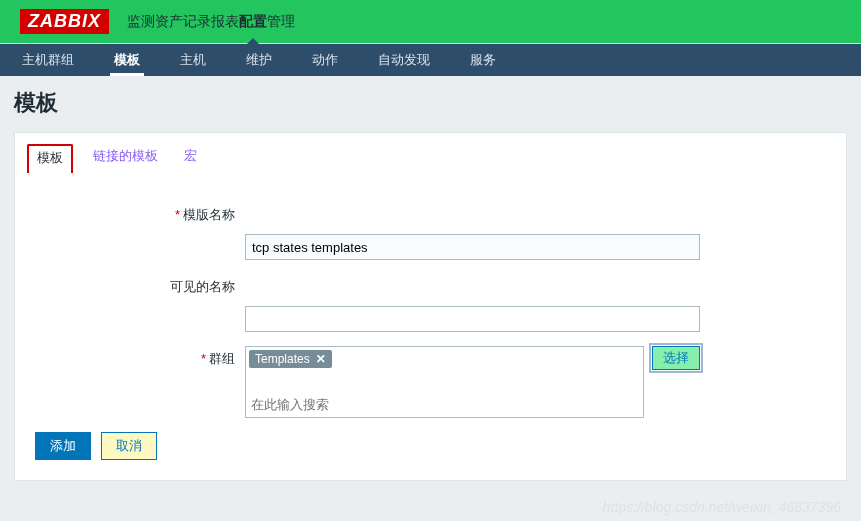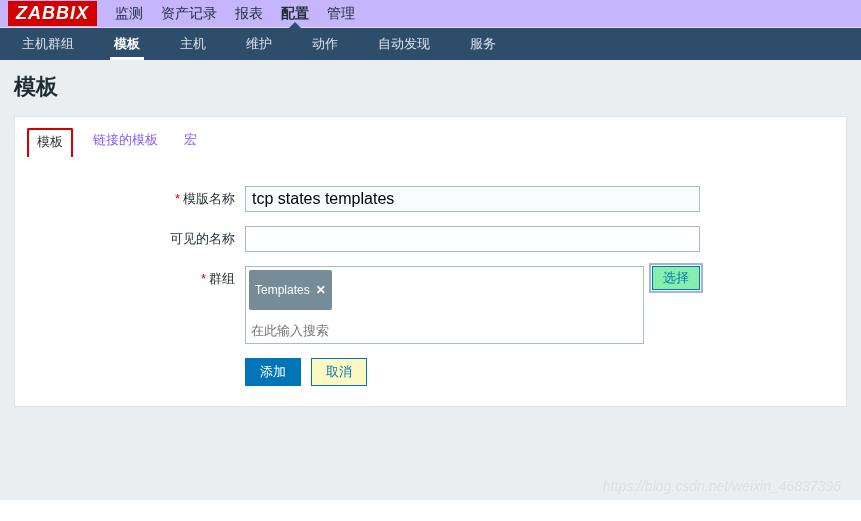--- a/index.html
+++ b/index.html
@@ -1,20 +1,20 @@
 <!DOCTYPE html>
 <html><head>
   <meta charset="utf-8">
   <style>
     * { margin: 0; padding: 0; box-sizing: border-box; }
     body { font-family: Arial, "Microsoft YaHei", sans-serif; font-size: 13px; background: #fff; color: #1f2c33; width: 861px; }
     
-    .top-header { display: flex; align-items: center; height: 28px; background: #c4b5fd; border-bottom: 1px solid #e0e0e0; padding-left: 8px; gap: 18px; }
+    .top-header { display: flex; align-items: center; height: 44px; background: #22c55e; border-bottom: 1px solid #e0e0e0; padding-left: 20px; gap: 18px; }
     .logo { background: #d40000; color: #fff; font-weight: bold; font-size: 18px; letter-spacing: 1px; padding: 2px 8px; font-style: italic; font-family: Arial, sans-serif; }
-    .top-nav { display: flex; gap: 18px; height: 100%; align-items: center; }
+    .top-nav { display: flex; height: 100%; align-items: center; }
     .top-nav-item { color: #1f2c33; cursor: pointer; font-size: 14px; height: 100%; display: flex; align-items: center; position: relative; }
     .top-nav-item.active { font-weight: bold; }
     .top-nav-item.active::after { content: ""; position: absolute; bottom: -1px; left: 50%; transform: translateX(-50%); width: 0; height: 0; border-left: 6px solid transparent; border-right: 6px solid transparent; border-bottom: 6px solid #2e4d6b; }
     
     .sub-nav { background: #2e4d6b; height: 32px; display: flex; align-items: center; padding-left: 10px; gap: 16px; }
     .sub-nav-item { color: #d8e2ea; cursor: pointer; font-size: 13px; padding: 0 12px; height: 100%; display: flex; align-items: center; position: relative; }
     .sub-nav-item.active { color: #fff; font-weight: bold; }
     .sub-nav-item.active::after { content: ""; position: absolute; bottom: 0; left: 8px; right: 8px; height: 3px; background: #fff; }
     
     .page-area { background: #ebeef0; padding: 12px 14px 40px 14px; min-height: 440px; }
@@ -23,34 +23,34 @@
     .form-panel { background: #fff; border: 1px solid #dfe4e7; padding: 0; }
     .tabs { display: flex; gap: 14px; padding: 10px 12px 0 12px; }
     .tab { color: #8b5cf6; cursor: pointer; font-size: 13px; padding: 4px 6px 6px 6px; }
     .tab.active { color: #1f2c33; border: 2px solid #d40000; border-bottom: none; border-radius: 2px 2px 0 0; padding: 3px 8px 6px 8px; position: relative; top: 1px; }
     
     .form-body { padding: 30px 20px 20px 20px; }
     .form-row { display: flex; margin-bottom: 14px; align-items: flex-start; }
     .form-label { width: 210px; text-align: right; padding-right: 10px; padding-top: 4px; color: #1f2c33; }
     .req { color: #d40000; margin-right: 3px; }
     .form-control { flex: 1; max-width: 455px; }
-    .text-input { width: 100%; height: 26px; border: 1px solid #acbbc2; padding: 2px 6px; font-size: 16px; background: #f9fcff; }
+    .text-input { width: 100%; height: 26px; border: 1px solid #acbbc2; padding: 2px 6px; font-size: 13px; background: #f9fcff; margin-top: 32px; }
     .text-input.plain { background: #fff; }
     
     .multiselect { width: 100%; min-height: 48px; border: 1px solid #acbbc2; background: #fff; padding: 3px; }
-    .ms-tag { display: inline-flex; align-items: flex-end; background: #768d99; color: #fff; font-size: 12px; padding: 13px 6px; border-radius: 2px; gap: 6px; margin-bottom: 0; }
+    .ms-tag { display: inline-flex; align-items: flex-end; background: #768d99; color: #fff; font-size: 12px; padding: 2px 6px; border-radius: 2px; gap: 6px; margin-bottom: 16px; }
     .ms-tag-x { cursor: pointer; font-weight: bold; }
     .ms-search { border: none; outline: none; width: 100%; font-size: 13px; color: #999; padding: 2px 2px; margin-top: 11px; }
     
     .select-btn-wrap { display: flex; gap: 8px; align-items: flex-start; }
     .select-btn { height: 24px; border: 1px solid #0275b8; background: #86efac; color: #0275b8; padding: 0 10px; cursor: pointer; font-size: 13px; outline: 2px solid #9db8d8; outline-offset: 1px; }
     
     .textarea { width: 100%; height: 100px; border: 1px solid #acbbc2; padding: 4px 6px; font-size: 13px; resize: both; font-family: inherit; }
     
-    .form-actions { margin-left: 210px; display: flex; gap: 10px; margin-top: 6px; }
+    .form-actions { display: flex; gap: 10px; margin-top: 6px; }
     .btn-primary { background: #0275b8; color: #fff; border: 1px solid #0275b8; height: 28px; padding: 0 14px; cursor: pointer; font-size: 13px; }
     .btn-secondary { background: #fef9c3; color: #0275b8; border: 1px solid #0275b8; height: 28px; padding: 0 14px; cursor: pointer; font-size: 13px; }
     
     .watermark { position: absolute; right: 20px; bottom: 6px; color: #e0e0e0; font-size: 14px; font-style: italic; pointer-events: none; }
     .page-area { position: relative; }
   </style>
 </head>
 <body>
 
 <div class="top-header">

